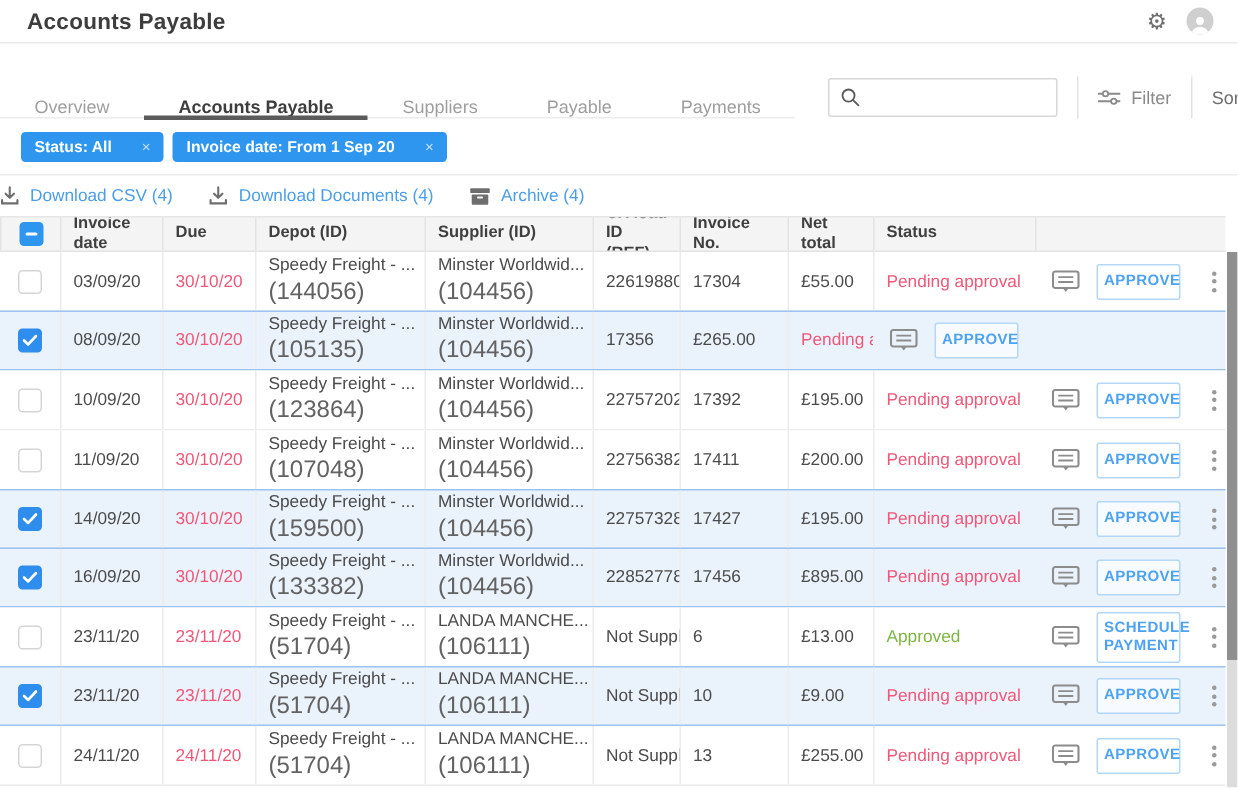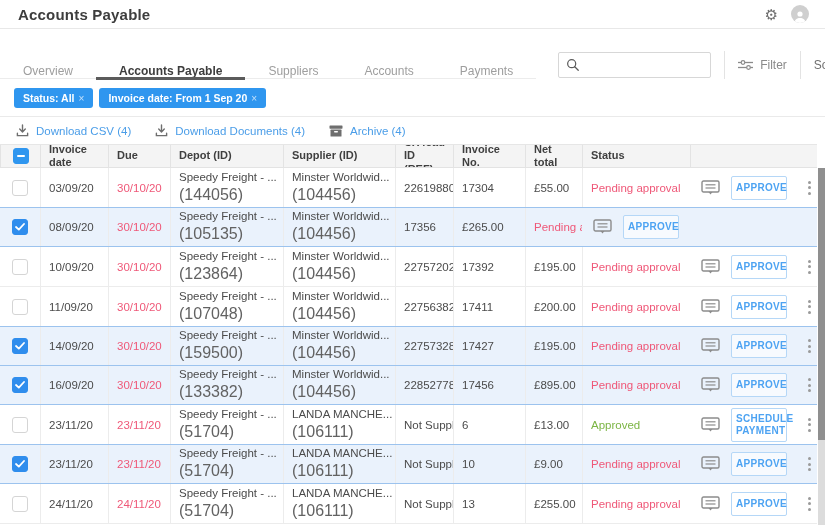--- a/index.html
+++ b/index.html
@@ -27,24 +27,24 @@
   .searchbox { width:153px; height:26px; border:1px solid #d7d7d7; border-radius:2px;
                display:flex; align-items:center; padding:0 7px; margin-left:22px; background:#fff; }
   .searchbox input { border:none; outline:none; flex:1; min-width:0; font-size:12px;
                      font-family:"Liberation Sans", sans-serif; margin-left:6px; }
   .vdiv { width:1px; height:28px; background:#e3e3e3; margin:0 13px; align-self:center; }
   .filter-btn { display:flex; align-items:center; gap:7px; color:#8a8a8a; font-size:12px; cursor:pointer; white-space:nowrap; }
   .sort-btn { display:flex; align-items:center; gap:6px; color:#6f6f6f; font-size:12px; cursor:pointer; white-space:nowrap; }
   
   .chips { display:flex; gap:6px; padding:9px 0 8px 14px; }
   .chip { background:#2f96ef; color:#fff; font-size:10.5px; font-weight:bold;
-          padding:4px 9px; border-radius:3px; display:flex; align-items:center; gap:4px; cursor:default; }
+          padding:4px 9px; border-radius:3px; display:flex; align-items:center; gap:20px; cursor:default; }
   .chip-x { color:#c4e0fa; font-size:10px; font-weight:normal; cursor:pointer; }
   
-  .actionbar { display:flex; align-items:center; gap:24px; padding:7px 16px; border-top:1px solid #eaeaea; }
+  .actionbar { display:flex; align-items:center; gap:24px; padding:7px 0; border-top:1px solid #eaeaea; }
   .action-link { display:flex; align-items:center; gap:7px; color:#4a9de8; font-size:11.5px; cursor:pointer; white-space:nowrap; }
   .action-link svg { flex:none; }
   
   .tbl { width:817px; }
   .trow { display:grid; grid-template-columns:40px 68px 62px 113px 112px 58px 72px 57px 108px 1fr;
           height:40px; border-bottom:1px solid #ececec; background:#fff; }
   .trow.head { background:#f4f4f4; border-top:1px solid #e6e6e6; border-bottom:1px solid #e3e3e3; height:24px; }
   .trow.selected { background:#eaf2fc; border-bottom:1px solid #9cc3ee; border-top:1px solid #9cc3ee; margin-top:-1px; }
   .tc { display:flex; align-items:center; padding:0 8px; font-size:11.5px; color:#4b4b4b;
         border-left:1px solid #ececec; overflow:hidden; white-space:nowrap; }
@@ -88,21 +88,21 @@
       </svg>
     </span>
   </div>
 </div>
 
 <div class="tabrow">
   <div class="tabs" id="tabs">
       <div class="tab">Overview</div>
       <div class="tab active">Accounts Payable</div>
       <div class="tab">Suppliers</div>
-      <div class="tab">Accounts</div>
+      <div class="tab">Payable</div>
       <div class="tab">Payments</div>
     </div>
   <div class="toolbar">
     <div class="searchbox">
       <svg width="14" height="14" viewBox="0 0 16 16">
         <circle cx="6.5" cy="6.5" r="4.6" fill="none" stroke="#5a5a5a" stroke-width="1.4"></circle>
         <line x1="10" y1="10" x2="14" y2="14" stroke="#5a5a5a" stroke-width="1.4" stroke-linecap="round"></line>
       </svg>
       <input type="text" placeholder="" style="">
     </div>

